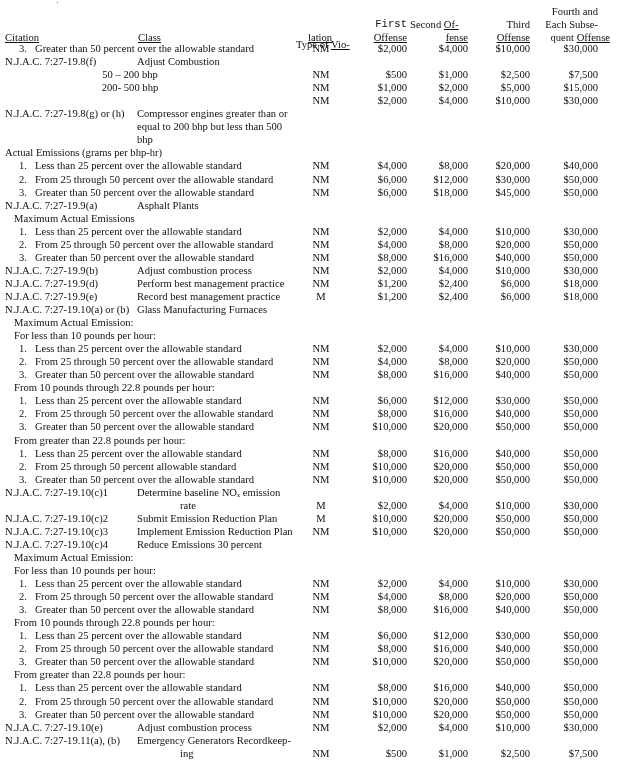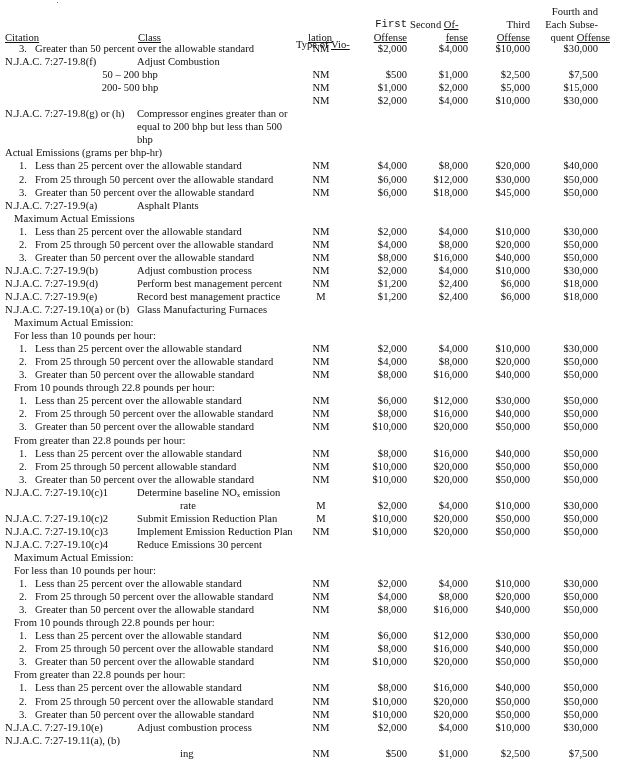--- a/index.html
+++ b/index.html
@@ -166,21 +166,21 @@
       <span class="c cit">N.J.A.C. 7:27-19.9(b)</span>
       <span class="c cls">Adjust combustion process</span>
       <span class="c type">NM</span>
       <span class="c v1">$2,000</span>
       <span class="c v2">$4,000</span>
       <span class="c v3">$10,000</span>
       <span class="c v4">$30,000</span>
     </div>
     <div class="row" style="top: 276.9px;">
       <span class="c cit">N.J.A.C. 7:27-19.9(d)</span>
-      <span class="c cls">Perform best management percent</span>
+      <span class="c cls">Perform best management practice</span>
       <span class="c type">NM</span>
       <span class="c v1">$1,200</span>
       <span class="c v2">$2,400</span>
       <span class="c v3">$6,000</span>
       <span class="c v4">$18,000</span>
     </div>
     <div class="row" style="top: 289.95px;">
       <span class="c cit">N.J.A.C. 7:27-19.9(e)</span>
       <span class="c cls">Record best management practice</span>
       <span class="c type">M</span>
@@ -417,20 +417,21 @@
       <span class="c cit">N.J.A.C. 7:27-19.10(e)</span>
       <span class="c cls">Adjust combustion process</span>
       <span class="c type">NM</span>
       <span class="c v1">$2,000</span>
       <span class="c v2">$4,000</span>
       <span class="c v3">$10,000</span>
       <span class="c v4">$30,000</span>
     </div>
     <div class="row" style="top: 733.65px;">
       <span class="c cit">N.J.A.C. 7:27-19.11(a), (b)</span>
+      <span class="c cls">Emergency Generators Recordkeep-</span>
     </div>
     <div class="row" style="top: 746.7px;">
       <span class="c cls" style="left:180px;">ing</span>
       <span class="c type">NM</span>
       <span class="c v1">$500</span>
       <span class="c v2">$1,000</span>
       <span class="c v3">$2,500</span>
       <span class="c v4">$7,500</span>
     </div>
   </div>

